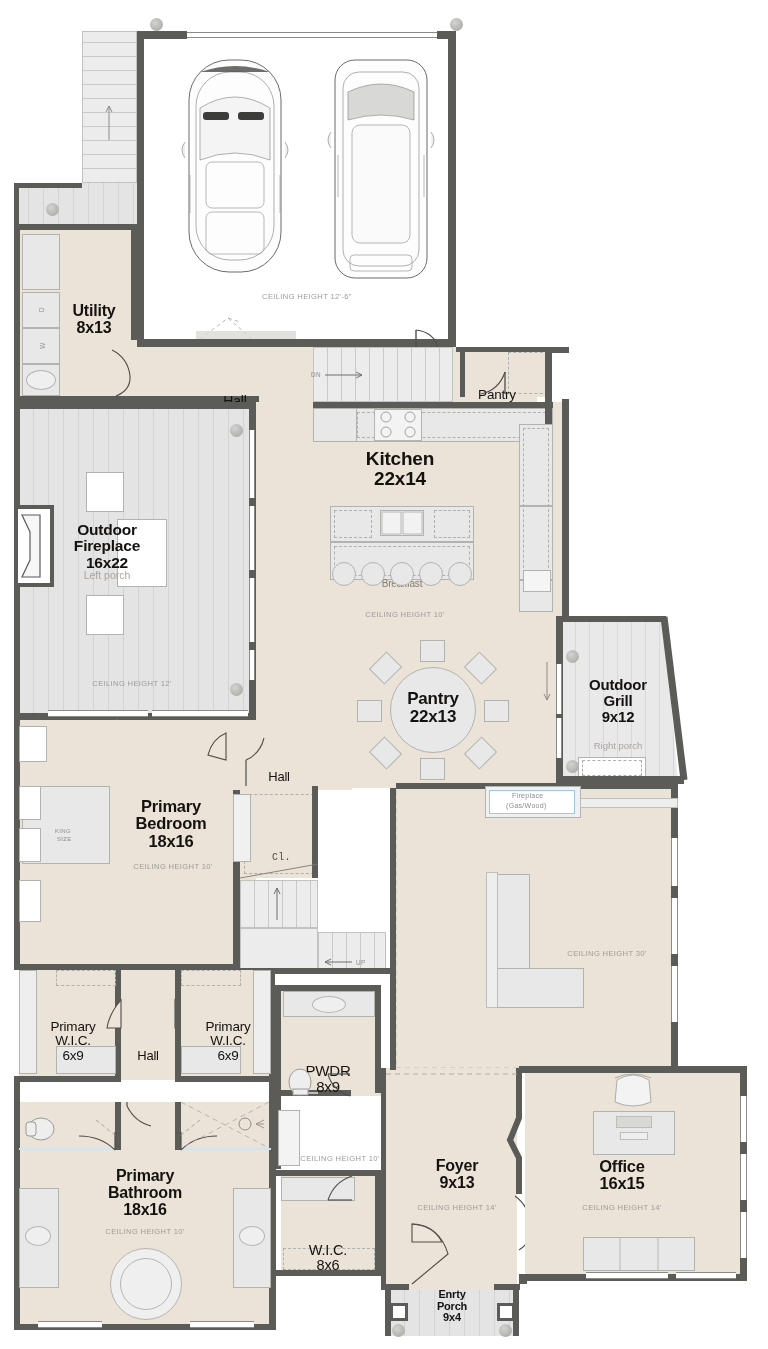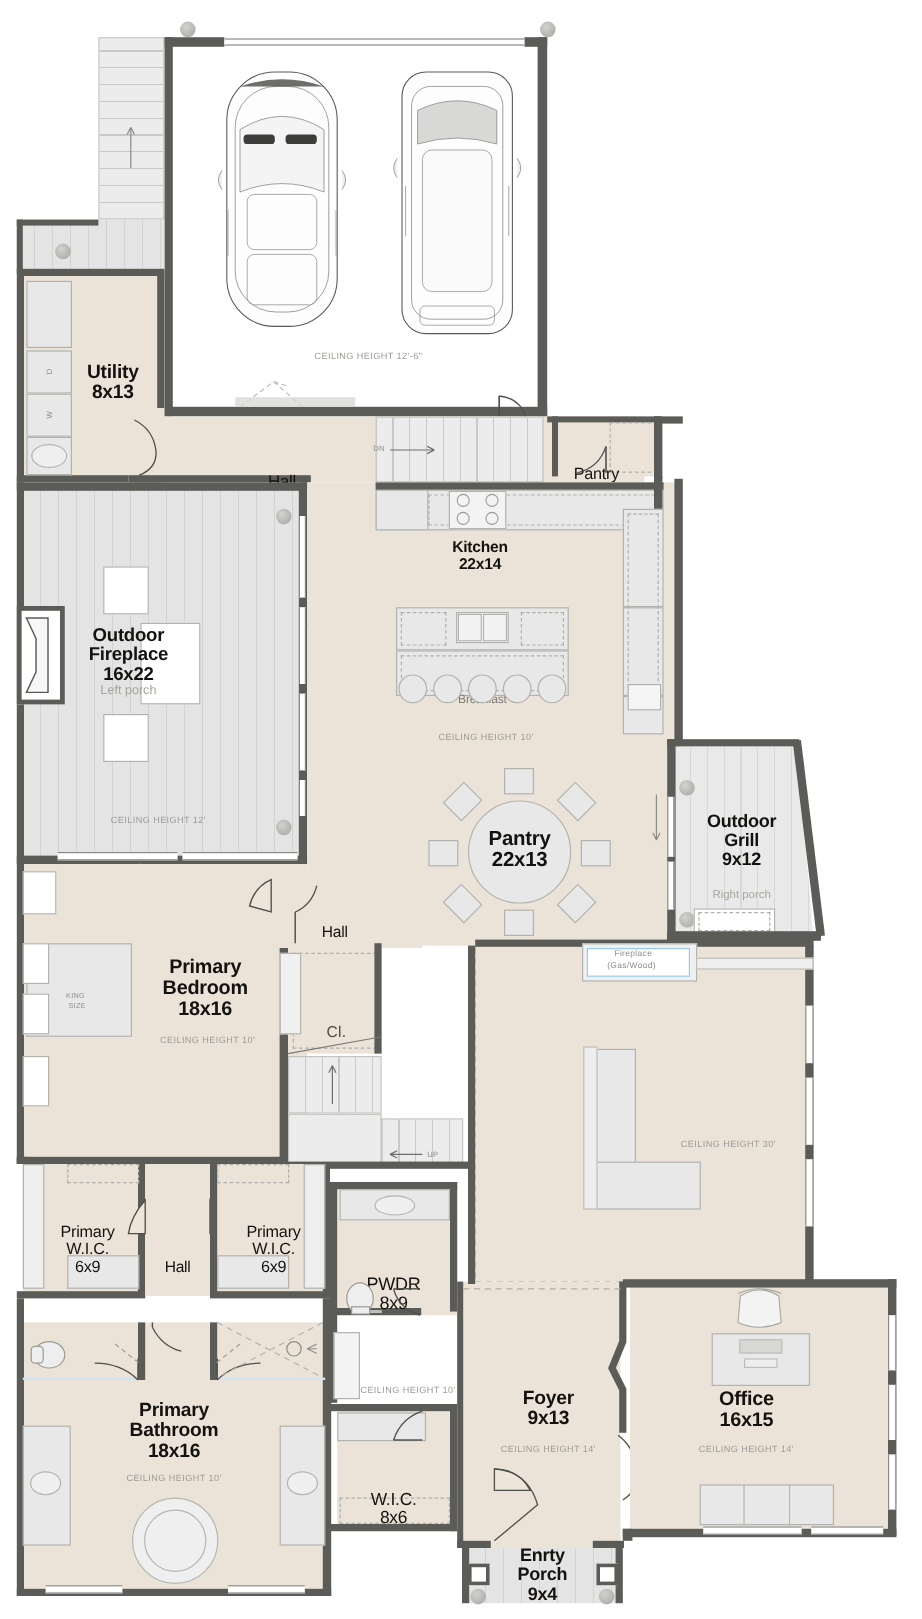--- a/index.html
+++ b/index.html
@@ -173,21 +173,21 @@
   </svg>
   <div class="wall" style="left:313px;top:402px;width:240px;height:6px;"></div>
   <div class="wall" style="left:545px;top:397px;width:7px;height:30px;"></div>
 
   <div class="fx" style="left:519px;top:424px;width:34px;height:82px;"></div>
   <div class="fx" style="left:519px;top:506px;width:34px;height:74px;"></div>
   <div class="fx" style="left:519px;top:580px;width:34px;height:32px;"></div>
   <div class="fxd" style="left:523px;top:428px;width:26px;height:150px;"></div>
   <div class="fx" style="left:523px;top:570px;width:28px;height:22px;background:#f5f5f5;"></div>
 
-  <div class="lbl" style="left:345px;top:449px;width:110px;font-size:13px;">Kitchen
+  <div class="lbl" style="left:345px;top:449px;width:110px;font-size:19px;">Kitchen
 22x14</div>
 
   <div class="fx" style="left:330px;top:506px;width:144px;height:36px;"></div>
   <div class="fxd" style="left:334px;top:510px;width:38px;height:28px;"></div>
   <div class="fxd" style="left:434px;top:510px;width:36px;height:28px;"></div>
   <div class="fx" style="left:380px;top:510px;width:44px;height:26px;background:#f2f2f2;"></div>
   <svg class="ov">
     <rect x="382" y="512" width="19" height="22" fill="none" stroke="#a8a8a4" stroke-width="0.8"></rect>
     <rect x="403" y="512" width="19" height="22" fill="none" stroke="#a8a8a4" stroke-width="0.8"></rect>
   </svg>
@@ -252,21 +252,21 @@
 18x16</div>
   <div class="ch" style="left:118px;top:862px;width:110px;">CEILING HEIGHT  10'</div>
   <svg class="ov">
     <path d="M226 733 q-14 6 -18 22 L226 760 Z" fill="#ede5da" stroke="#4e4e4a" stroke-width="1.1"></path>
     <path d="M246 760 q14 -6 18 -22" stroke="#4e4e4a" stroke-width="1.1" fill="none"></path>
     <path d="M246 760 L246 786" stroke="#4e4e4a" stroke-width="1.2"></path>
   </svg>
 
   <div class="rm floor" style="left:240px;top:790px;width:78px;height:88px;"></div>
   <div class="fxd" style="left:244px;top:794px;width:70px;height:80px;"></div>
-  <div class="tiny" style="left:272px;top:852px;font-size:13px;color:#4a4a46;">Cl.</div>
+  <div class="tiny" style="left:272px;top:852px;font-size:10px;color:#4a4a46;font-family:Liberation Mono, monospace;">Cl.</div>
   <div class="wall" style="left:312px;top:786px;width:6px;height:92px;"></div>
   <div class="fx" style="left:233px;top:794px;width:18px;height:68px;background:#f0f0f0;"></div>
   <div class="stairh" style="left:240px;top:880px;width:78px;height:48px;"></div>
   <div class="rm" style="left:240px;top:928px;width:78px;height:44px;background:#ececec;border:1px solid #c2c2be;"></div>
   <div class="stairh" style="left:318px;top:932px;width:68px;height:40px;"></div>
   <div class="tiny" style="left:356px;top:959px;">UP</div>
   <svg class="ov">
     <path d="M277 920 L277 888 M277 888 l-3 6 M277 888 l3 6" stroke="#6e6e6a" stroke-width="1" fill="none"></path>
     <path d="M352 962 L325 962 M325 962 l6 -3 M325 962 l6 3" stroke="#6e6e6a" stroke-width="1" fill="none"></path>
     <path d="M240 878 L318 864" stroke="#7a7a76" stroke-width="0.9" fill="none"></path>
@@ -423,21 +423,21 @@
   </svg>
   <div class="winv" style="left:740px;top:1096px;width:7px;height:46px;"></div>
   <div class="winv" style="left:740px;top:1154px;width:7px;height:46px;"></div>
   <div class="winv" style="left:740px;top:1212px;width:7px;height:46px;"></div>
   <div class="win" style="left:586px;top:1272px;width:82px;height:7px;"></div>
   <div class="win" style="left:676px;top:1272px;width:60px;height:7px;"></div>
 
   <div class="plank" style="left:390px;top:1290px;width:126px;height:46px;"></div>
   <div class="wall" style="left:385px;top:1290px;width:6px;height:46px;"></div>
   <div class="wall" style="left:513px;top:1290px;width:6px;height:46px;"></div>
-  <div class="lbl" style="left:416px;top:1289px;width:72px;font-size:15px;">Enrty
+  <div class="lbl" style="left:416px;top:1289px;width:72px;font-size:11px;">Enrty
 Porch
 9x4</div>
   <div class="colsq" style="left:390px;top:1303px;width:18px;height:18px;"></div>
   <div class="colsq" style="left:497px;top:1303px;width:18px;height:18px;"></div>
   <div class="col" style="left:392px;top:1324px;"></div>
   <div class="col" style="left:499px;top:1324px;"></div>
 
   <div class="wall" style="left:545px;top:347px;width:7px;height:52px;"></div>
   <div class="wall" style="left:562px;top:399px;width:7px;height:220px;"></div>
   <div class="wall" style="left:545px;top:347px;width:24px;height:6px;"></div>

